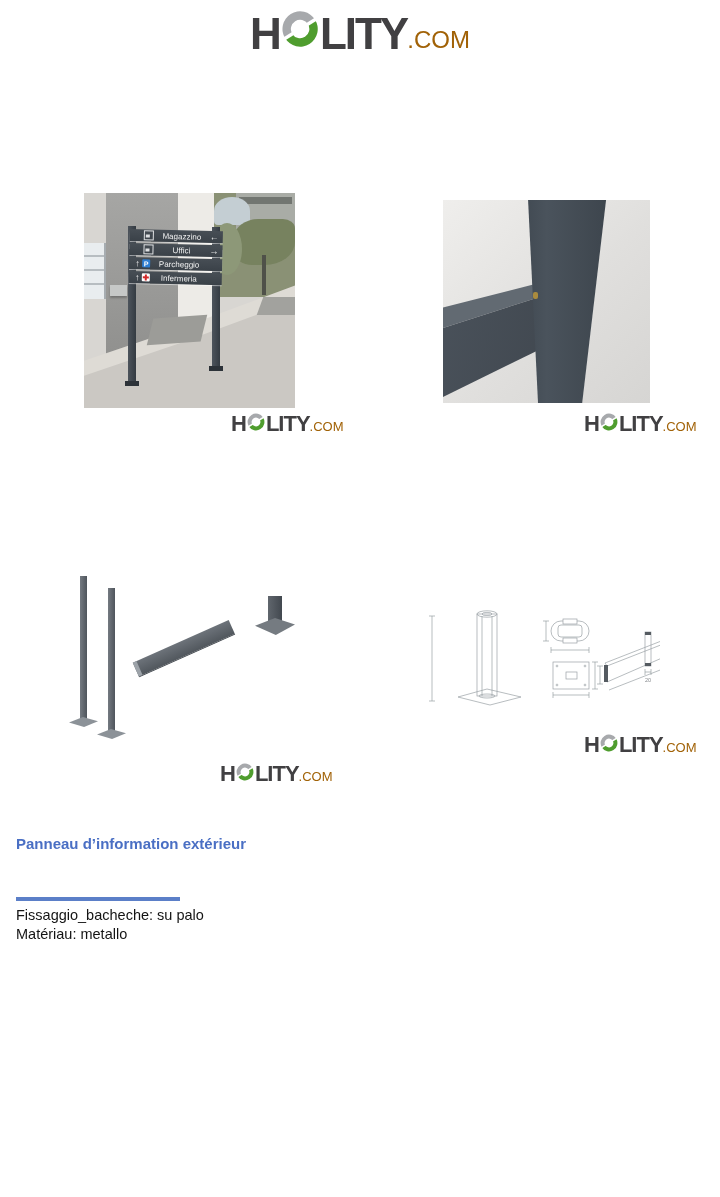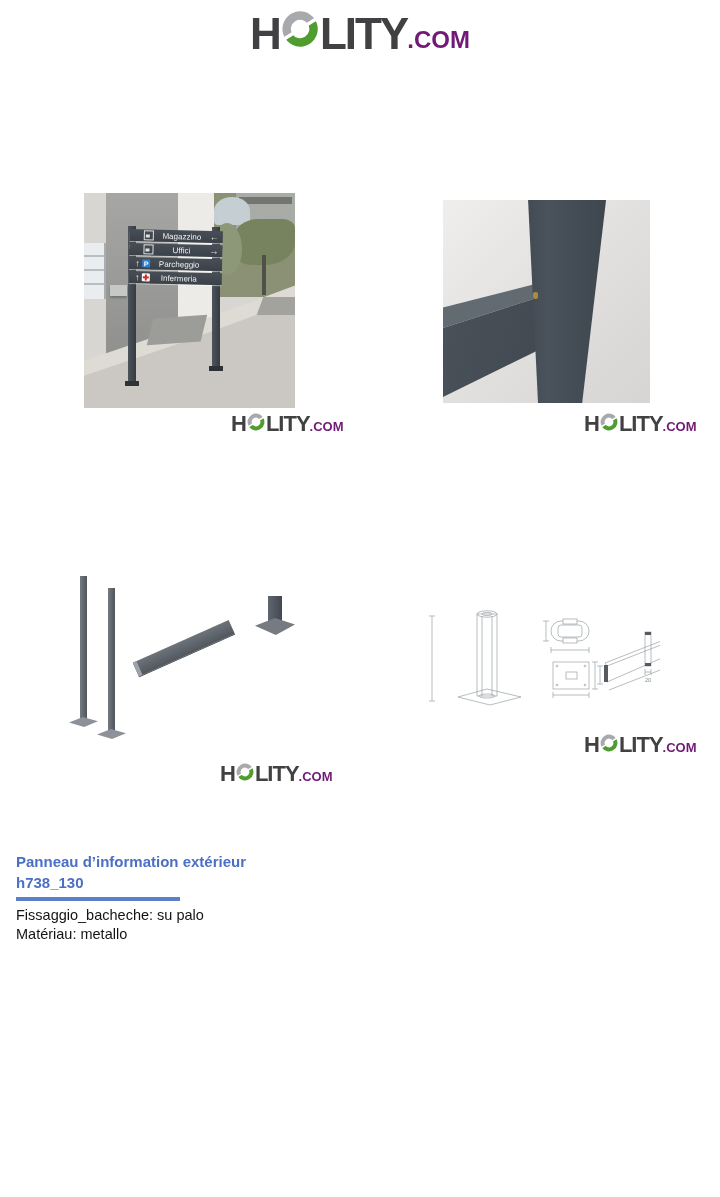--- a/index.html
+++ b/index.html
@@ -3,21 +3,21 @@
 <meta charset="utf-8">
 <style>
   html,body{margin:0;padding:0;background:#fff;}
   body{font-family:"Liberation Sans",sans-serif;}
   #page{position:relative;width:720px;height:1197px;background:#ffffff;overflow:hidden;}
   .abs{position:absolute;}
 
   
   .logo{display:flex;align-items:flex-end;}
   .logo .lt{font-weight:bold;color:#414042;line-height:1;letter-spacing:-2px;}
-  .logo .com{font-weight:bold;color:#701a75;line-height:1;}
+  .logo .com{font-weight:normal;color:#a16207;line-height:1;}
   .logo .o svg{display:block;}
   .logo-big .lt{font-size:44px;}
   .logo-big .o{margin:0 -1px 6px -1px;}
   .logo-big .o svg{width:42px;height:42px;}
   .logo-big .com{font-size:24px;margin-bottom:4px;}
   .logo-small .lt{font-size:22px;letter-spacing:-1px;}
   .logo-small .o{margin:0 0 3px 0;}
   .logo-small .o svg{width:20px;height:20px;}
   .logo-small .com{font-size:13px;margin-bottom:2px;}
   #header-logo{left:50%;top:8px;transform:translateX(-50%);}
@@ -89,21 +89,21 @@
   .p3-rail{left:72px;top:104px;width:105px;height:15px;background:linear-gradient(180deg,#6d737a,#51575d);transform:rotate(-24deg);transform-origin:left center;border-bottom:1px solid #3c4248;}
   .p3-railcap{position:absolute;left:0;top:0;width:4px;height:100%;background:#9da3a9;}
   .p3-stub{left:204px;top:38px;width:14px;height:30px;background:linear-gradient(90deg,#60666d,#42484f);}
   .p3-bplate{left:191px;top:60px;width:40px;height:17px;background:#757b81;clip-path:polygon(0 45%,50% 0,100% 38%,52% 100%);}
 
   
   #photo4{left:420px;top:604px;width:240px;height:112px;background:#fff;}
   #photo4 svg{display:block;}
 
   
-  .prod-title{left:16px;top:851px;font-size:15px;font-weight:bold;color:#4a6fc4;line-height:21px;}
+  .prod-title{left:16px;top:833px;font-size:15px;font-weight:bold;color:#4a6fc4;line-height:21px;}
   .divider{left:16px;top:897px;width:164px;height:4px;background:#5b7fc8;}
   .specs{left:16px;top:906px;font-size:14.5px;color:#141414;line-height:19px;}
 </style>
 </head>
 <body>
 
 <div id="page">
 
   <div id="header-logo" class="logo logo-big abs">
     <span class="lt">H</span>
@@ -304,21 +304,20 @@
         <path d="M8 50 A42 42 0 0 1 92 50 L72 50 A22 22 0 0 0 28 50 Z" fill="#4f9d2e" transform="rotate(148 50 50)"></path>
         <rect x="46" y="-6" width="8" height="112" fill="#ffffff" transform="rotate(58 50 50)"></rect>
       </svg>
     </span>
     <span class="lt">LITY</span>
     <span class="com">.COM</span>
   </div>
 
   <div class="prod-title abs">
     <div>Panneau d’information extérieur</div>
-    <div>h738_130</div>
   </div>
   <div class="divider abs"></div>
   <div class="specs abs">
     <div>Fissaggio_bacheche: su palo</div>
     <div>Matériau: metallo</div>
   </div>
 
 </div>
 
 </body></html>

